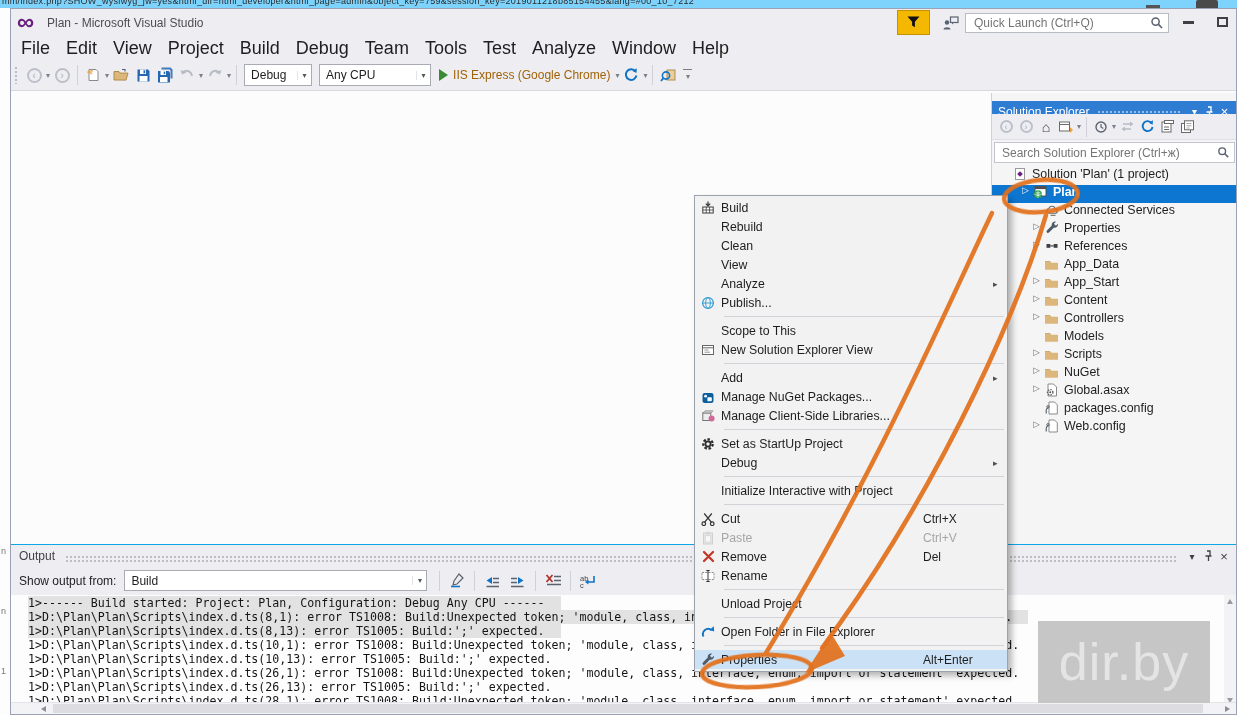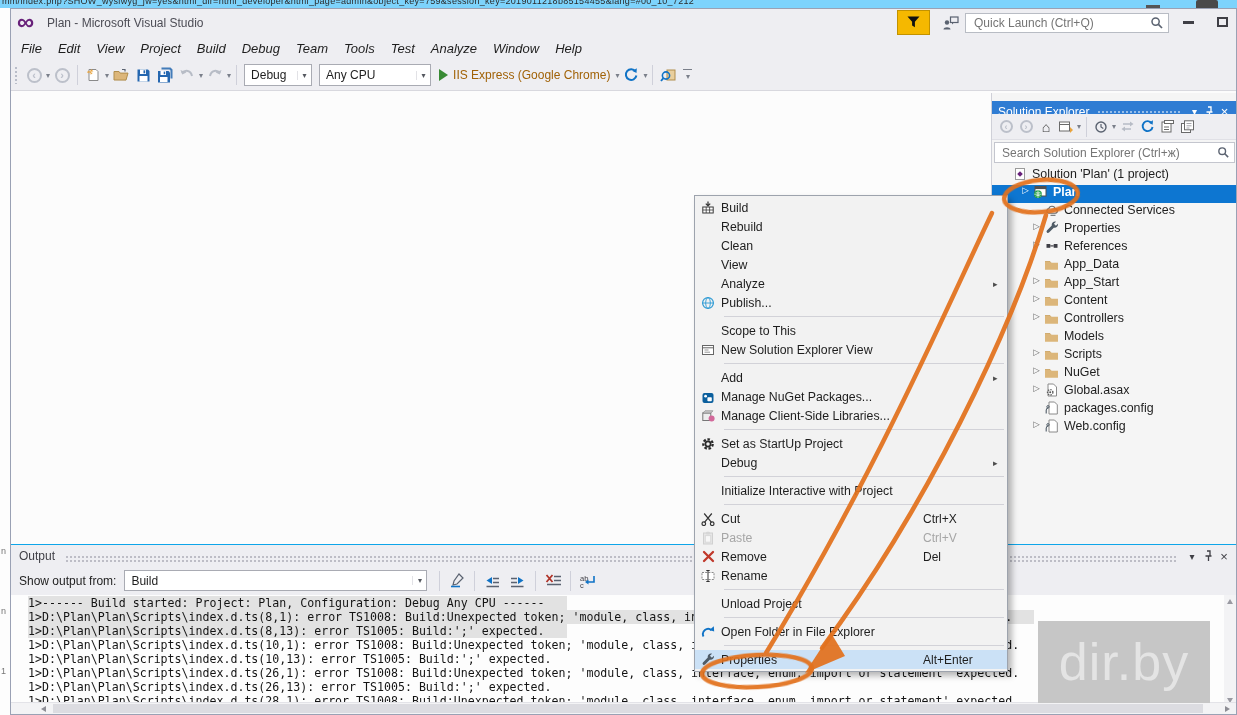--- a/index.html
+++ b/index.html
@@ -26,21 +26,21 @@
   .quick-launch{position:absolute;left:954px;top:4px;width:204px;height:20px;background:#fff;border:1px solid #b8bcc4;}
   .quick-launch input{position:absolute;left:6px;top:0;width:168px;height:18px;border:none;outline:none;
     font-size:12px;color:#8d8d92;background:transparent;font-family:inherit;}
   .quick-launch .mag{position:absolute;right:4px;top:2px;}
   .win-btn{position:absolute;top:2px;width:26px;height:22px;display:flex;align-items:center;justify-content:center;color:#333;}
   .min-btn{left:1164px;}.max-btn{left:1198px;}
   .min-glyph{width:11px;border-bottom:3px solid #3f3f46;}
   .max-glyph{width:11px;height:10px;border:2px solid #3f3f46;}
   
   .menubar{position:absolute;left:2px;top:28px;height:23px;display:flex;align-items:center;}
-  .menu-item{padding:0 8px;font-size:13px;color:#1e1e1e;line-height:23px;cursor:default;font-style:italic;}
+  .menu-item{padding:0 8px;font-size:18px;color:#1e1e1e;line-height:23px;cursor:default;}
   
   .toolbar{position:absolute;left:0;top:51px;height:30px;width:100%;display:flex;align-items:center;padding-left:3px;}
   .grip{width:5px;height:18px;margin-right:4px;
     background:radial-gradient(circle,#b9bdc9 1px,transparent 1.2px);background-size:4px 4px;}
   .tbtn{height:22px;min-width:20px;display:inline-flex;align-items:center;justify-content:center;margin:0 1px;}
   .caret{font-size:8px;color:#7a7f8a;margin:0 1px;}
   .vsep{width:1px;height:20px;background:#cfd0da;margin:0 4px;}
   .nav-circle{width:15px;height:15px;border:2px solid #bcc0ca;border-radius:50%;color:#bcc0ca;
     font-size:11px;line-height:11px;text-align:center;font-weight:bold;}
   .combo{height:22px;background:#fff;border:1px solid #a9abb3;display:flex;align-items:center;position:relative;font-size:12px;color:#1e1e1e;}
@@ -95,21 +95,21 @@
     background:radial-gradient(circle,#bdbdc6 .8px,transparent 1px);background-size:4px 4px;}
   .out-hico{width:16px;height:16px;display:flex;align-items:center;justify-content:center;color:#3f3f46;font-size:10px;}
   .out-controls{position:absolute;left:0;top:22px;width:100%;height:27px;display:flex;align-items:center;}
   .out-lbl{font-size:12px;color:#1e1e1e;margin-left:8px;}
   .combo.c-out{width:303px;margin-left:8px;height:21px;}
   .out-tools{display:flex;align-items:center;margin-left:8px;}
   .out-tools .tbtn{min-width:24px;}
   .out-text{position:absolute;left:0;top:50px;width:1213px;height:112px;background:#fdfdfd;overflow:hidden;
     font-family:"DejaVu Sans Mono","Liberation Mono",monospace;font-size:11.6px;line-height:14px;color:#141414;padding:1px 0 0 17px;}
   .out-line{white-space:pre;height:14px;}
-  .out-line.hl{background:#e2e2e2;width:fit-content;padding-right:22px;text-align:center;}
+  .out-line.hl{background:#e2e2e2;width:fit-content;padding-right:16px;text-align:center;}
   .out-vscroll{position:absolute;right:0;top:50px;width:12px;height:112px;background:#f3f3f5;}
   .out-vscroll .up,.out-vscroll .dn{position:absolute;left:3px;width:0;height:0;border-left:3.5px solid transparent;border-right:3.5px solid transparent;}
   .out-vscroll .up{top:4px;border-bottom:5px solid #9a9aa2;}
   .out-vscroll .dn{bottom:4px;border-top:5px solid #9a9aa2;}
   .out-hscroll{position:absolute;left:0;bottom:0;width:1225px;height:12px;background:#f3f3f5;border-top:1px solid #e3e3e8;}
   .out-hscroll .la,.out-hscroll .ra{position:absolute;top:2.5px;width:0;height:0;border-top:3.5px solid transparent;border-bottom:3.5px solid transparent;}
   .out-hscroll .la{left:30px;border-right:5px solid #8d8d95;}
   .out-hscroll .ra{right:6px;border-left:5px solid #8d8d95;}
   .out-hscroll .thumb{position:absolute;left:42px;top:1px;width:1150px;height:9px;background:#dcdce1;}
   

